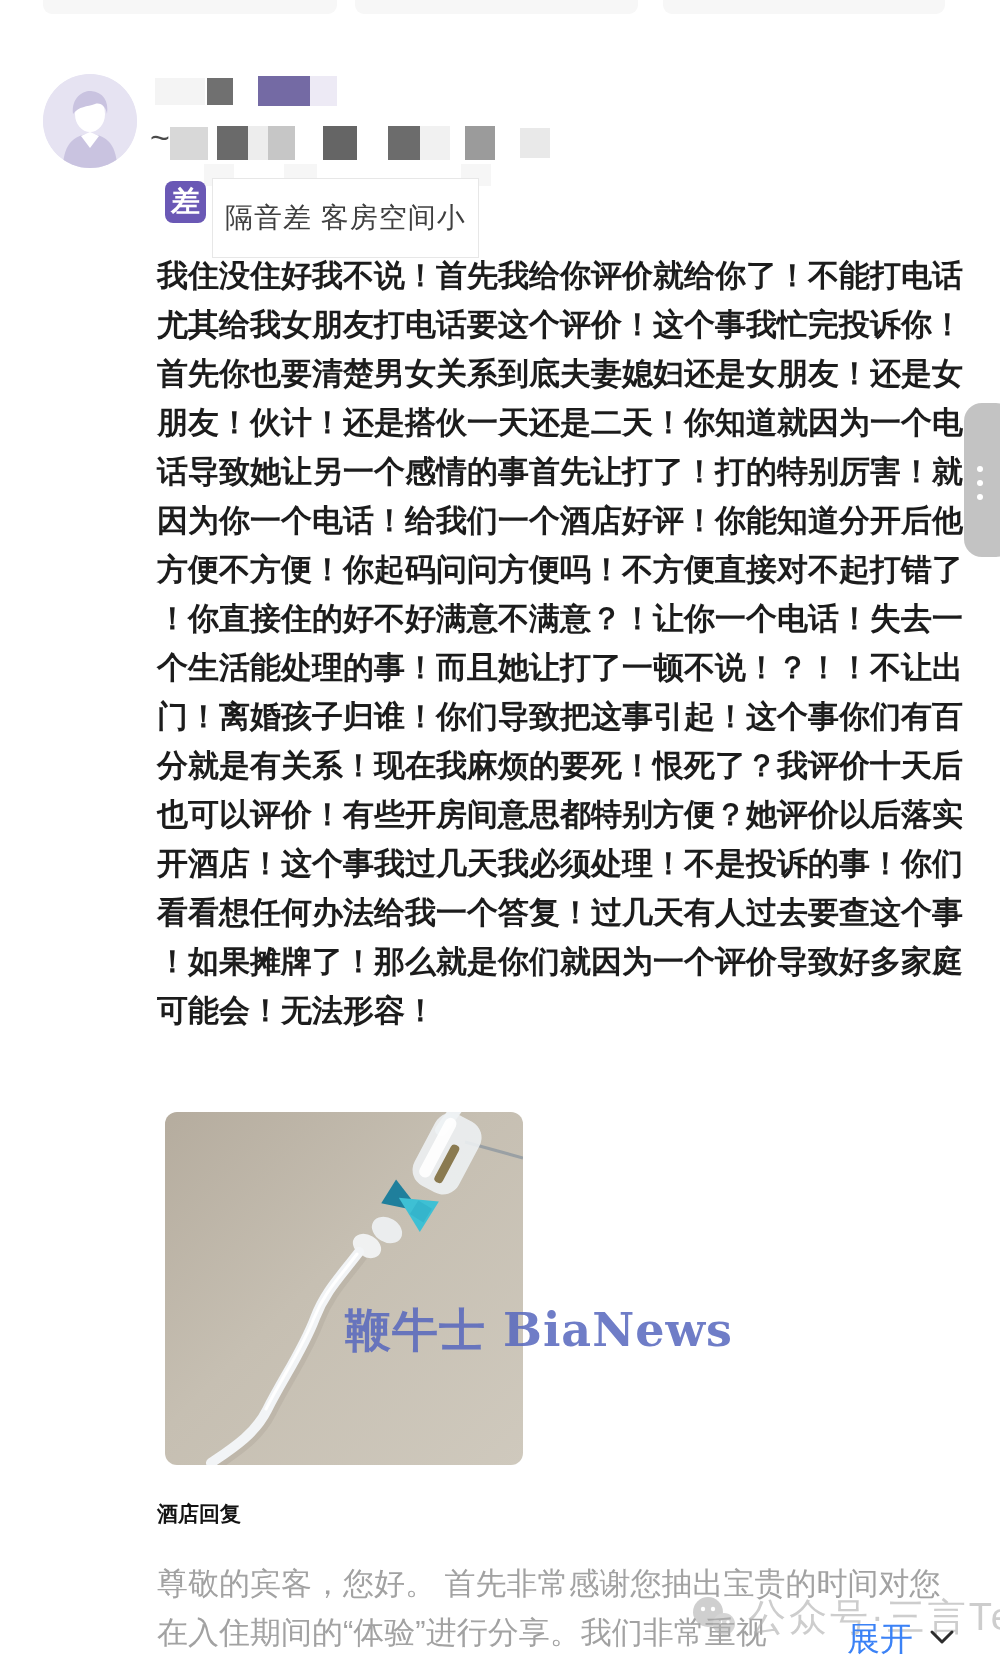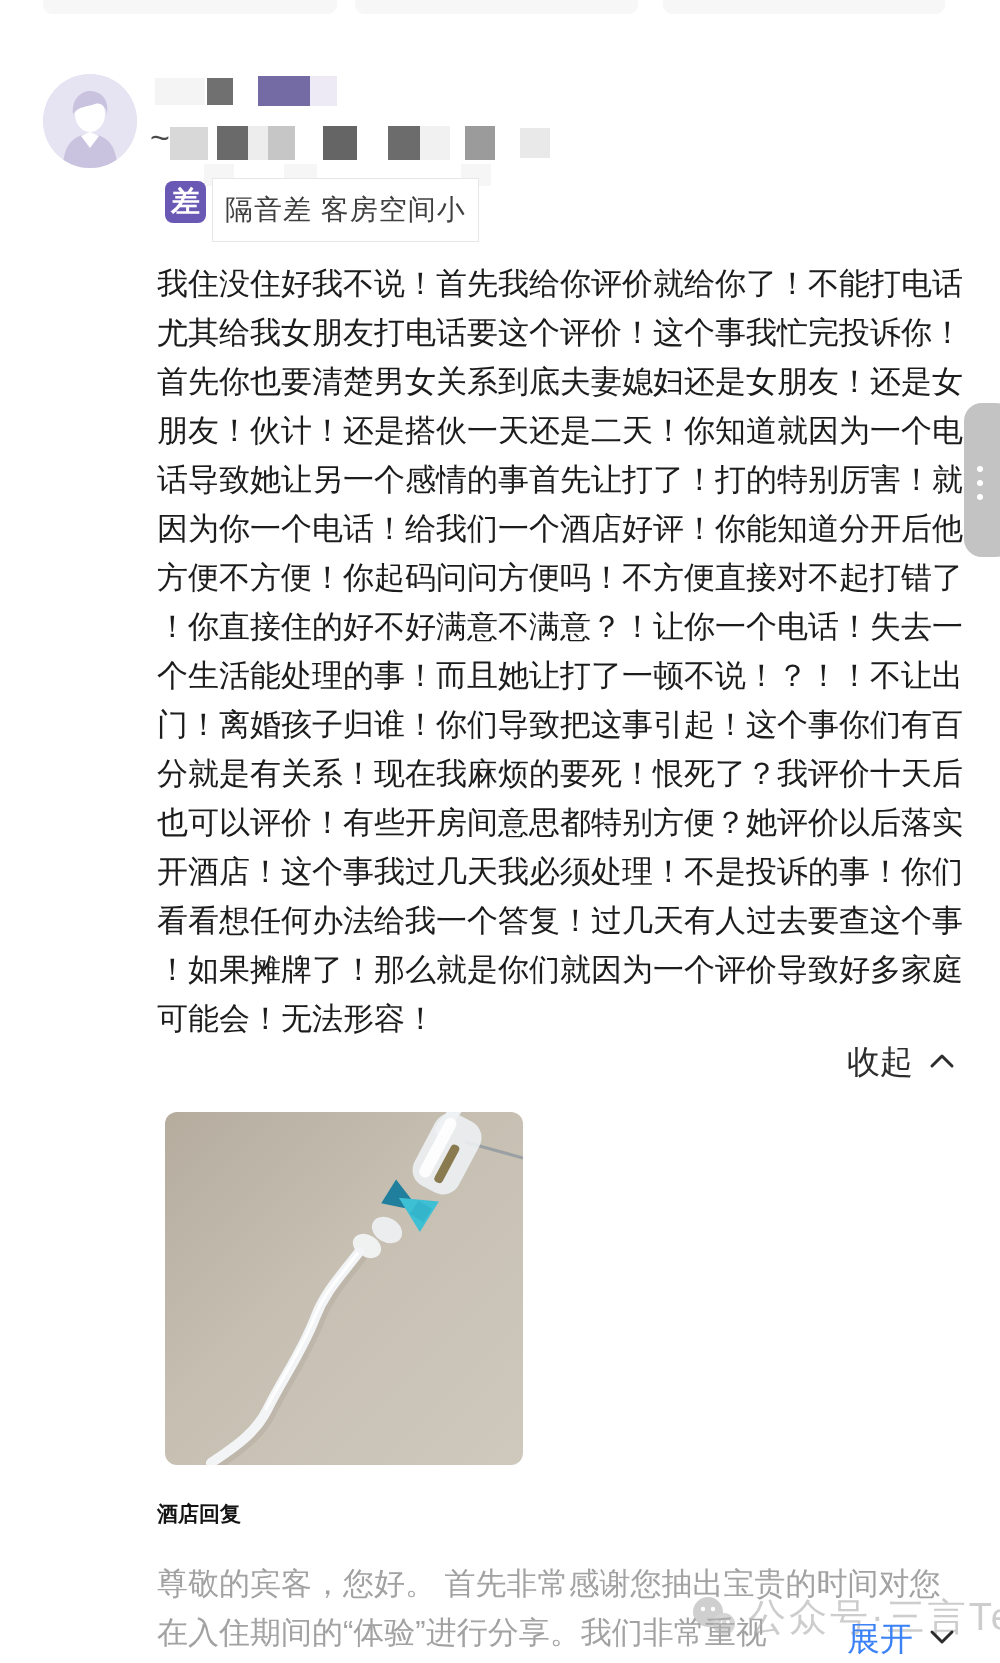--- a/index.html
+++ b/index.html
@@ -15,29 +15,29 @@
   
   .blk{position:absolute;}
   .tilde{position:absolute;left:150px;top:118px;font-size:34px;color:#4a4a4a;}
   
   .rate-badge{
     position:absolute;left:165px;top:181px;width:41px;height:42px;border-radius:8px;
     background:#6a58b5;color:#ffffff;font-size:29px;font-weight:bold;
     display:flex;align-items:center;justify-content:center;
   }
   .tag-box{
-    position:absolute;left:212px;top:178px;height:46px;padding:8px 12px;
+    position:absolute;left:212px;top:178px;height:46px;padding:16px 12px;
     border:1px solid #e7e7e7;border-radius:0;display:flex;align-items:center;
     font-size:28px;color:#3f3f3f;letter-spacing:1px;background:#ffffff;
   }
   
   .review-body{
-    position:absolute;left:157px;top:259px;width:830px;
+    position:absolute;left:157px;top:251px;width:830px;
     font-size:31px;line-height:49px;color:#1c1c1c;
-    white-space:pre-line;letter-spacing:0px;
+    white-space:pre-line;letter-spacing:0px;font-weight:bold;
   }
   .collapse-row{
     position:absolute;left:157px;top:1040px;width:798px;height:40px;
     text-align:right;font-size:33px;color:#2d2d2d;
   }
   .collapse-row svg,.expand-row svg{margin-left:16px;vertical-align:4px;}
   
   .photo{
     position:absolute;left:165px;top:1112px;width:358px;height:353px;
     border-radius:12px;overflow:hidden;z-index:1;
@@ -125,25 +125,20 @@
 ！你直接住的好不好满意不满意？！让你一个电话！失去一
 个生活能处理的事！而且她让打了一顿不说！？！！不让出
 门！离婚孩子归谁！你们导致把这事引起！这个事你们有百
 分就是有关系！现在我麻烦的要死！恨死了？我评价十天后
 也可以评价！有些开房间意思都特别方便？她评价以后落实
 开酒店！这个事我过几天我必须处理！不是投诉的事！你们
 看看想任何办法给我一个答复！过几天有人过去要查这个事
 ！如果摊牌了！那么就是你们就因为一个评价导致好多家庭
 可能会！无法形容！</div>
 
-  <div class="collapse-row">
-    <span>收起</span><svg width="26" height="17" viewBox="0 0 26 17">
-        <polyline points="3,14 13,4 23,14" fill="none" stroke="#2d2d2d" stroke-width="3" stroke-linecap="round" stroke-linejoin="round"></polyline>
-      </svg>
-  </div>
 
   <div class="photo">
     <svg width="358" height="353" viewBox="0 0 358 353">
       <defs>
         <linearGradient id="wall" x1="0" y1="0" x2="1" y2="1">
           <stop offset="0" stop-color="#b5ac9e"></stop>
           <stop offset="0.45" stop-color="#c6bfb2"></stop>
           <stop offset="1" stop-color="#cfc9bd"></stop>
         </linearGradient>
       </defs>
@@ -167,20 +162,21 @@
 
       <ellipse cx="222" cy="118" rx="16" ry="12" fill="#eef1f3" opacity="0.92" transform="rotate(30 222 118)"></ellipse>
       <ellipse cx="202" cy="134" rx="15" ry="11" fill="#f3f5f6" opacity="0.92" transform="rotate(30 202 134)"></ellipse>
 
       <path d="M196 142 C176 168 162 182 152 208 C140 240 120 268 104 300 C92 324 70 338 48 353" fill="none" stroke="#b4aca0" stroke-width="15" opacity="0.5"></path>
       <path d="M194 140 C174 166 160 180 150 206 C138 238 118 266 102 298 C90 322 68 336 46 351" fill="none" stroke="#f2f4f6" stroke-width="10" stroke-linecap="round"></path>
       <path d="M192 142 C173 167 159 181 149 206 C137 237 117 265 101 297" fill="none" stroke="#ffffff" stroke-width="3" stroke-linecap="round"></path>
     </svg>
   </div>
 
+  <div class="photo-watermark">鞭牛士 BiaNews</div>
 
   <div class="reply-title">酒店回复</div>
   <div class="reply-body">尊敬的宾客，您好。 首先非常感谢您抽出宝贵的时间对您
 在入住期间的“体验”进行分享。我们非常重视</div>
 
   <div class="wechat-mark">
     <svg width="52" height="44" viewBox="0 0 52 44" style="opacity:0.55;">
       <circle cx="20" cy="16" r="15" fill="#a9a9a9"></circle>
       <circle cx="36" cy="28" r="11" fill="#b3b3b3"></circle>
       <circle cx="15" cy="13" r="2.2" fill="#ffffff"></circle>

